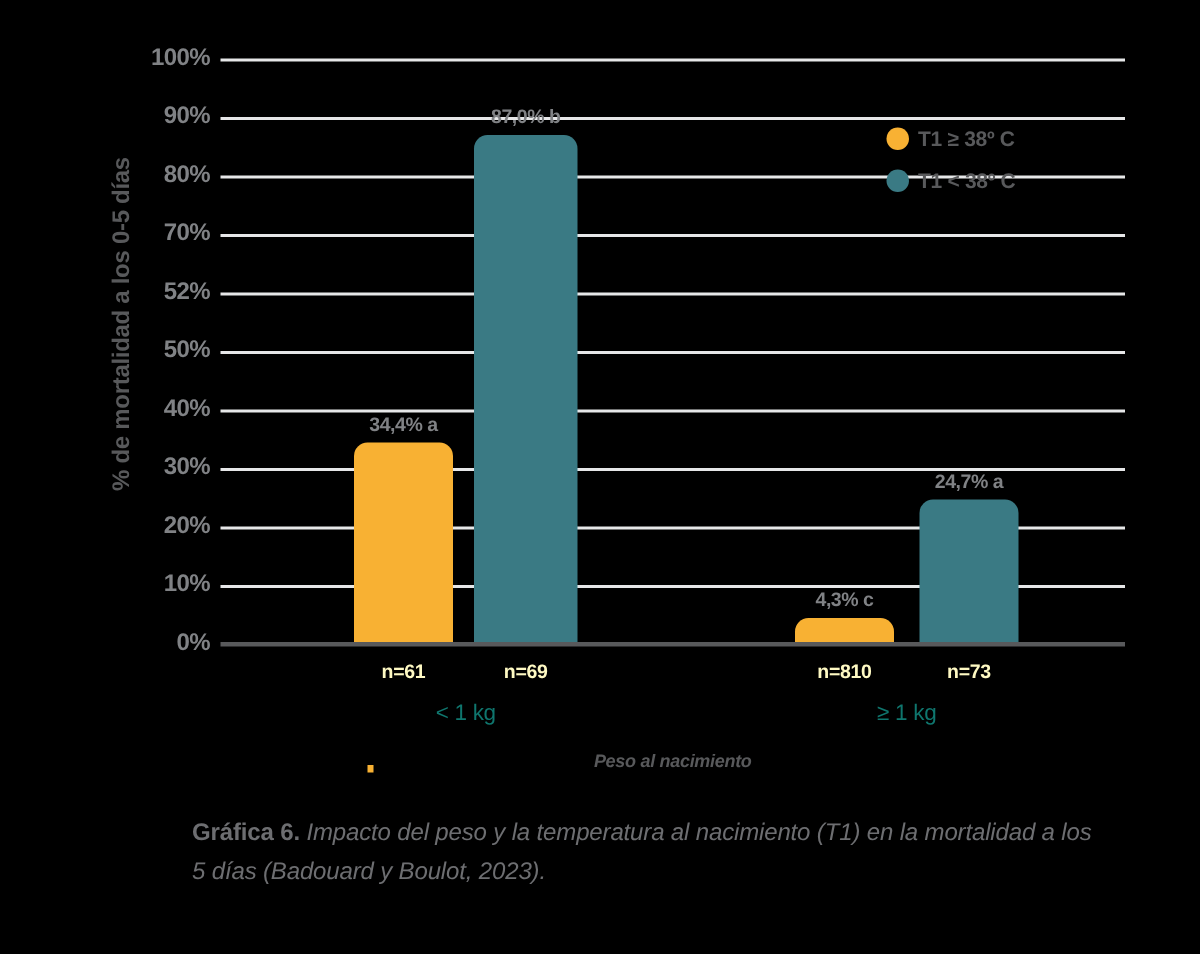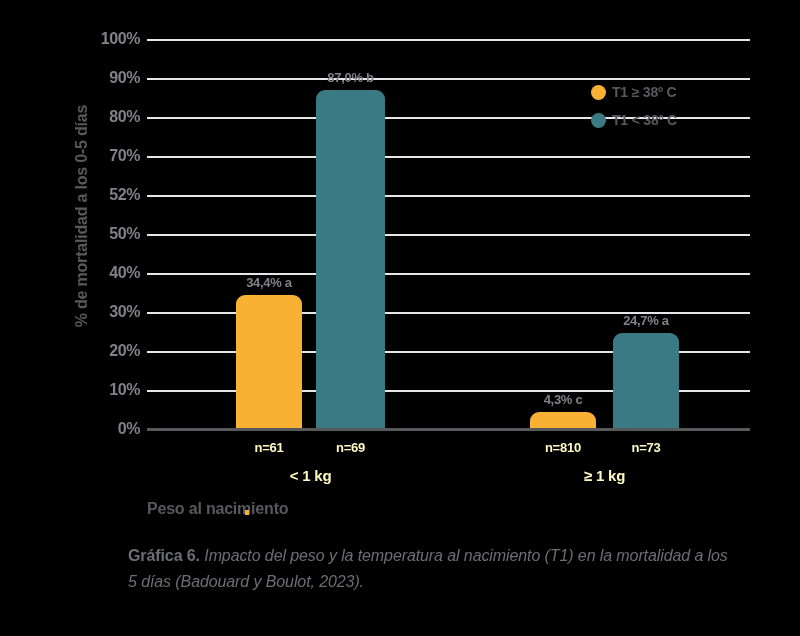--- a/index.html
+++ b/index.html
@@ -109,39 +109,40 @@
     font-weight: bold;
     letter-spacing: -0.2px;
     white-space: nowrap;
     top: 440px;
   }
 
   
   .group-label {
     position: absolute;
     text-align: center;
-    color: #fef9c3;
+    color: #0f766e;
     font-size: 15px;
-    font-weight: bold;
+    font-weight: normal;
     letter-spacing: -0.2px;
     white-space: nowrap;
     top: 467px;
   }
 
   
   #x-axis-title {
     position: absolute;
     left: 147px;
     top: 500px;
     width: 603px;
-    text-align: left;
+    text-align: center;
     color: #58595b;
-    font-size: 16px;
-    font-weight: bold;
-    letter-spacing: -0.2px;
+    font-size: 12px;
+    font-weight: bold;
+    letter-spacing: -0.2px;
+    font-style: italic;
   }
 
   #stray-dot {
     position: absolute;
     left: 245px;
     top: 510px;
     width: 4px;
     height: 5px;
     background: #f8b133;
   }

